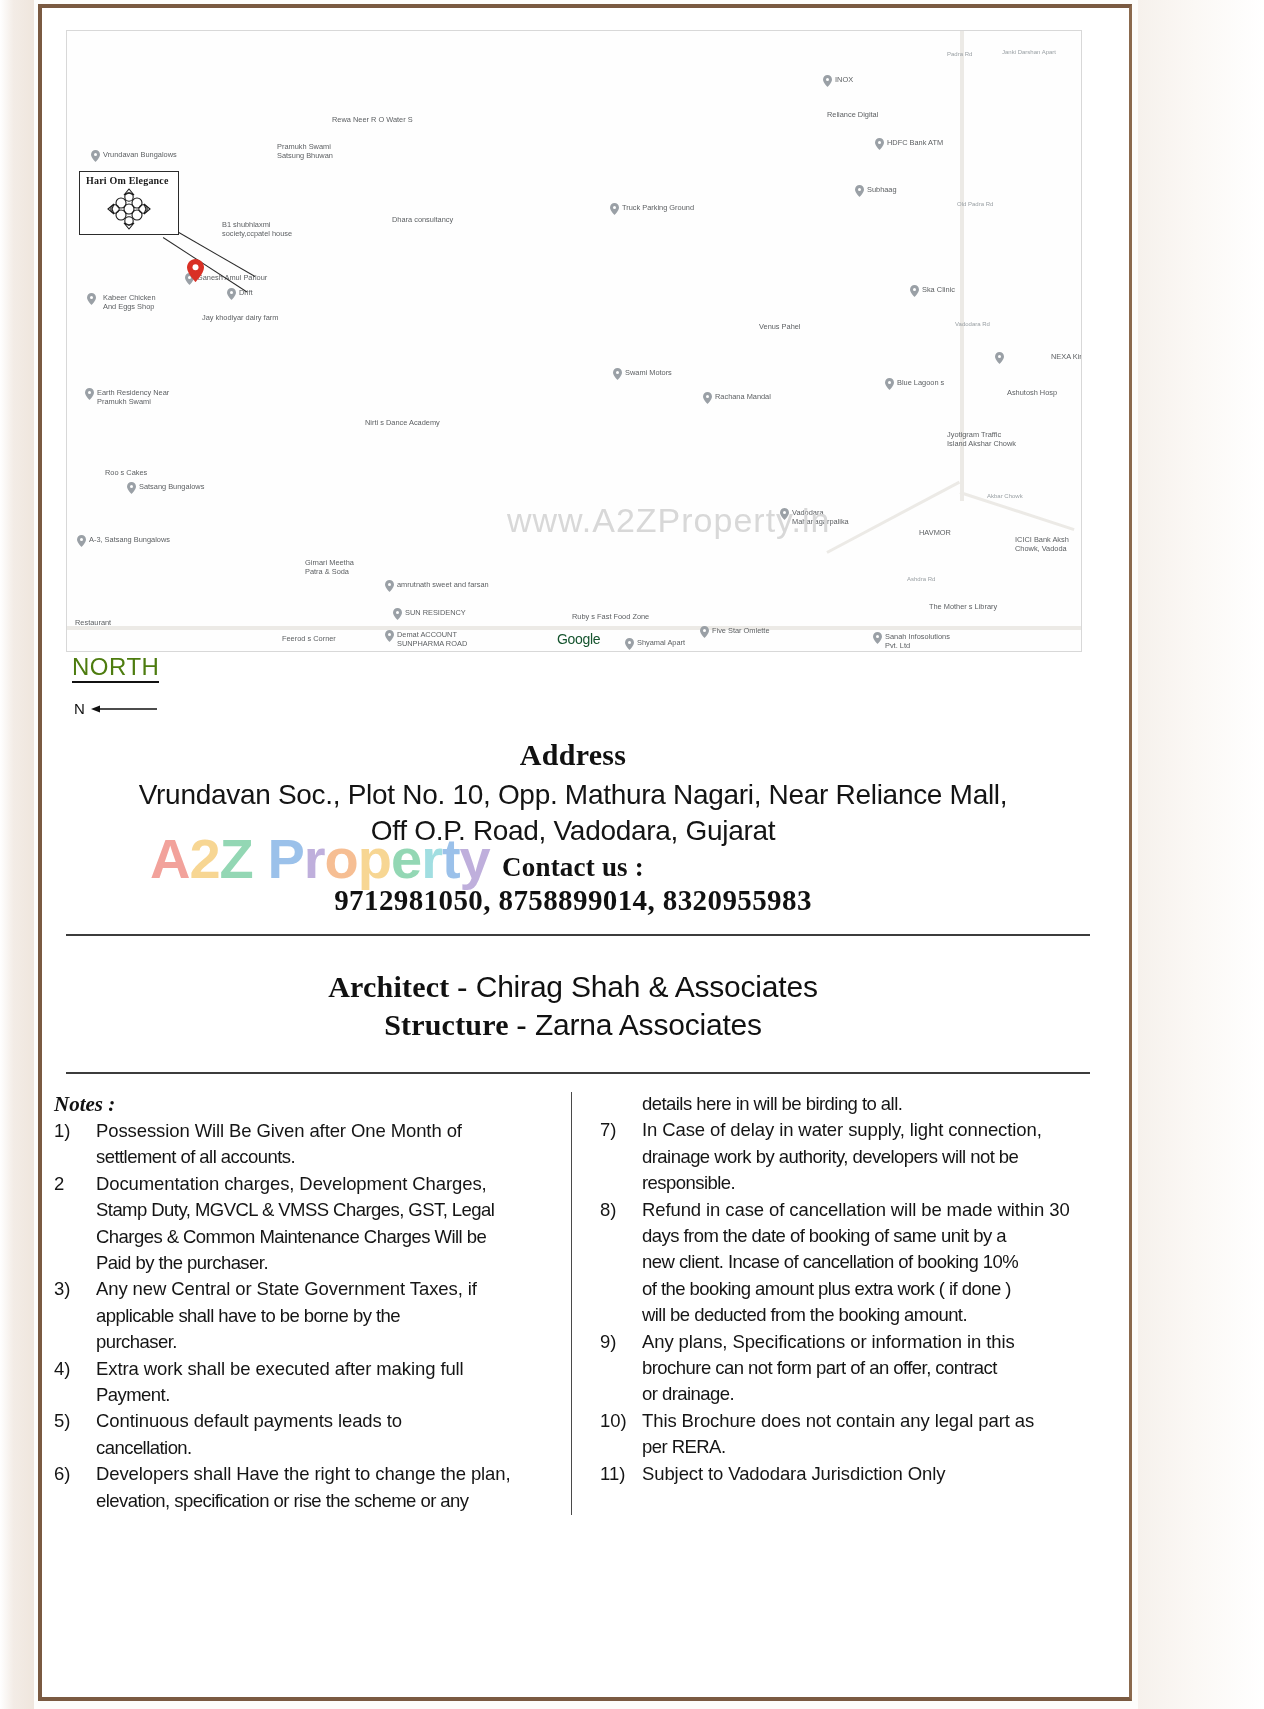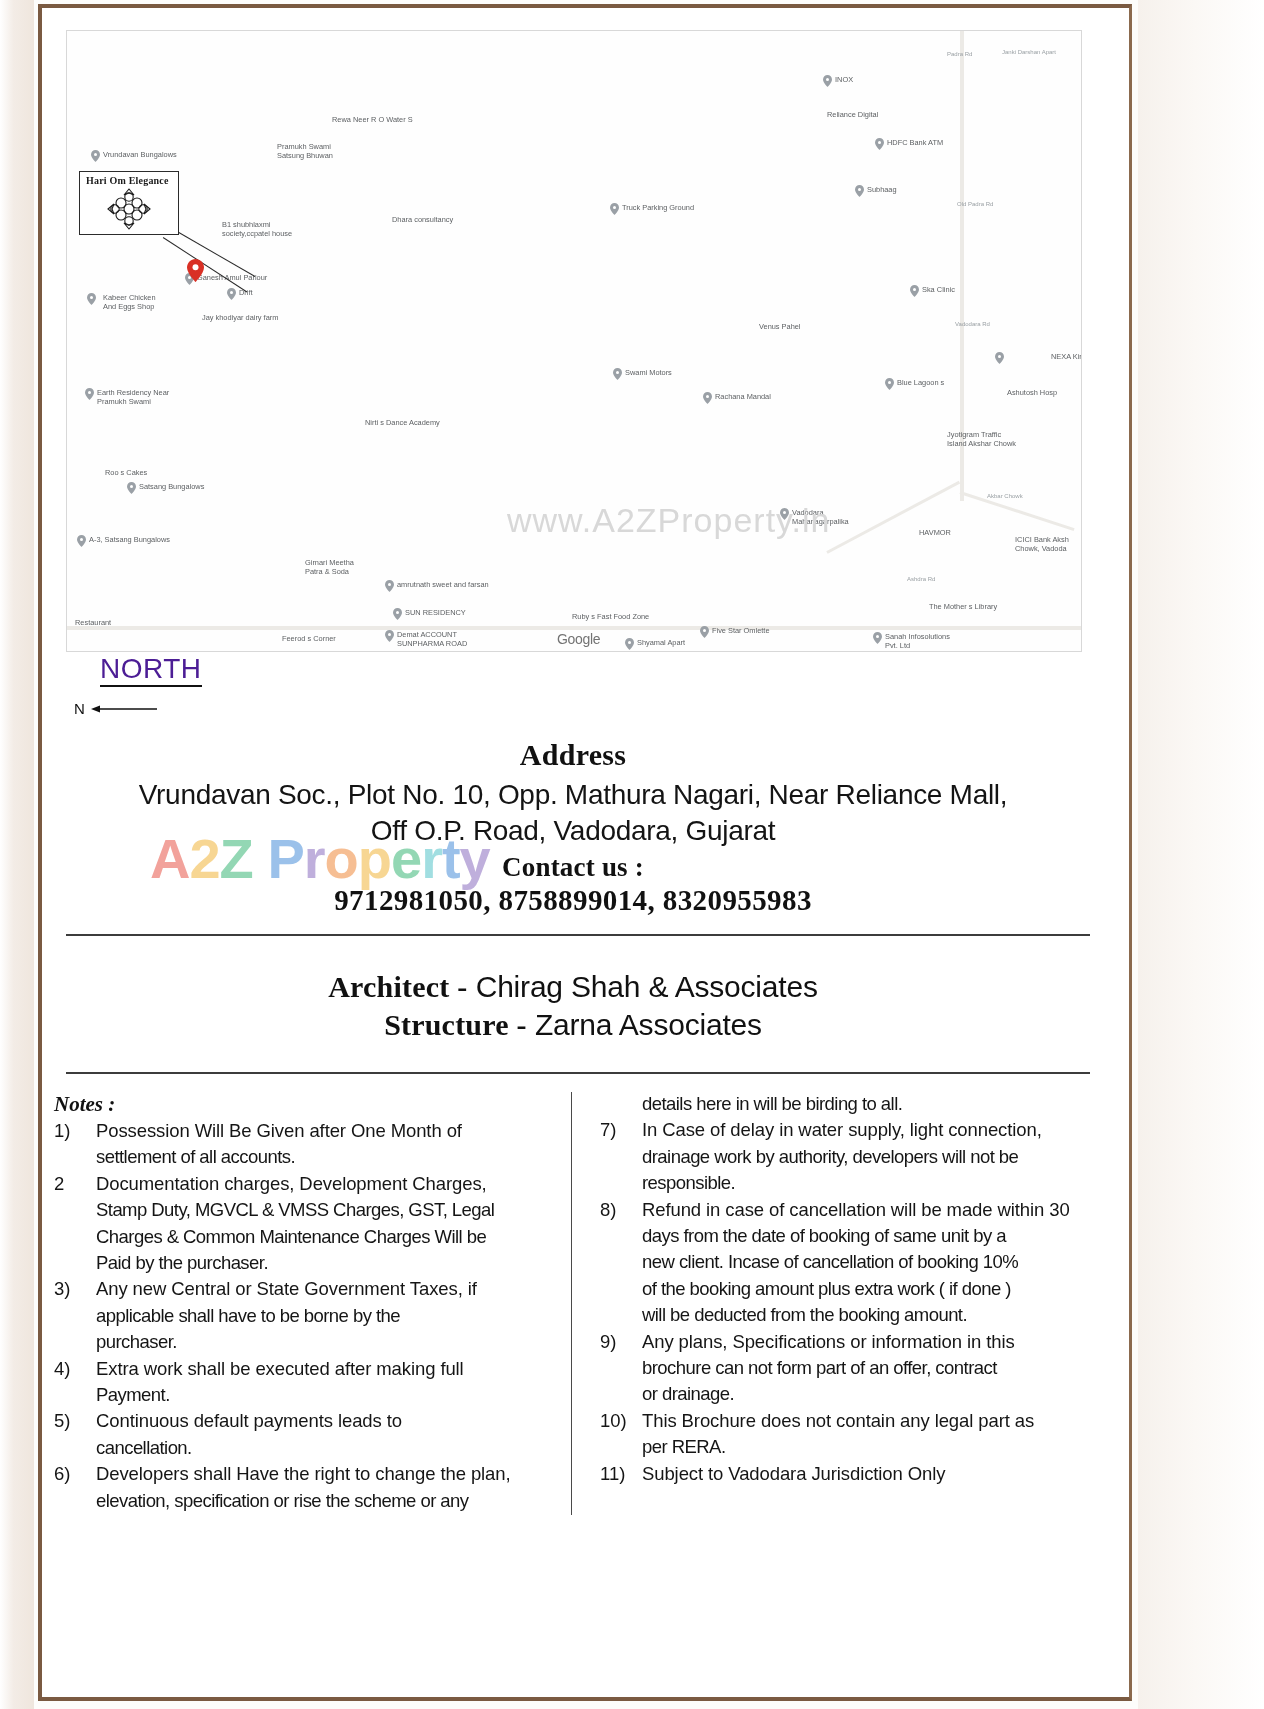--- a/index.html
+++ b/index.html
@@ -112,46 +112,45 @@
     z-index: 5;
     height: 1.4px;
     background: #2b2b2b;
     transform-origin: left center;
   }
   .google-wm {
     position: absolute;
     left: 490px; bottom: 4px;
     font-family: "Liberation Sans", sans-serif;
     font-size: 14px;
-    color: #737373;
+    color: #14532d;
     letter-spacing: -.3px;
   }
   .map-watermark {
     position: absolute;
     left: 440px; top: 470px;
     font-size: 34px;
     color: #d8d8d8;
     letter-spacing: 1px;
     font-family: "Liberation Sans", sans-serif;
     z-index: 4;
     white-space: nowrap;
   }
 
   
   .north-label {
     position: absolute;
     left: 72px; top: 655px;
     font-family: "Liberation Sans", sans-serif;
-    font-size: 28px;
+    font-size: 24px;
     letter-spacing: .5px;
-    color: #4c1d95;
+    color: #4d7c0f;
     border-bottom: 2px solid #111;
     padding-bottom: 2px;
     line-height: 1;
-    margin-left: 28px;
   }
   .north-arrow-wrap {
     position: absolute;
     left: 74px; top: 700px;
     display: flex;
     align-items: center;
     gap: 6px;
   }
   .north-n {
     font-size: 15px;

